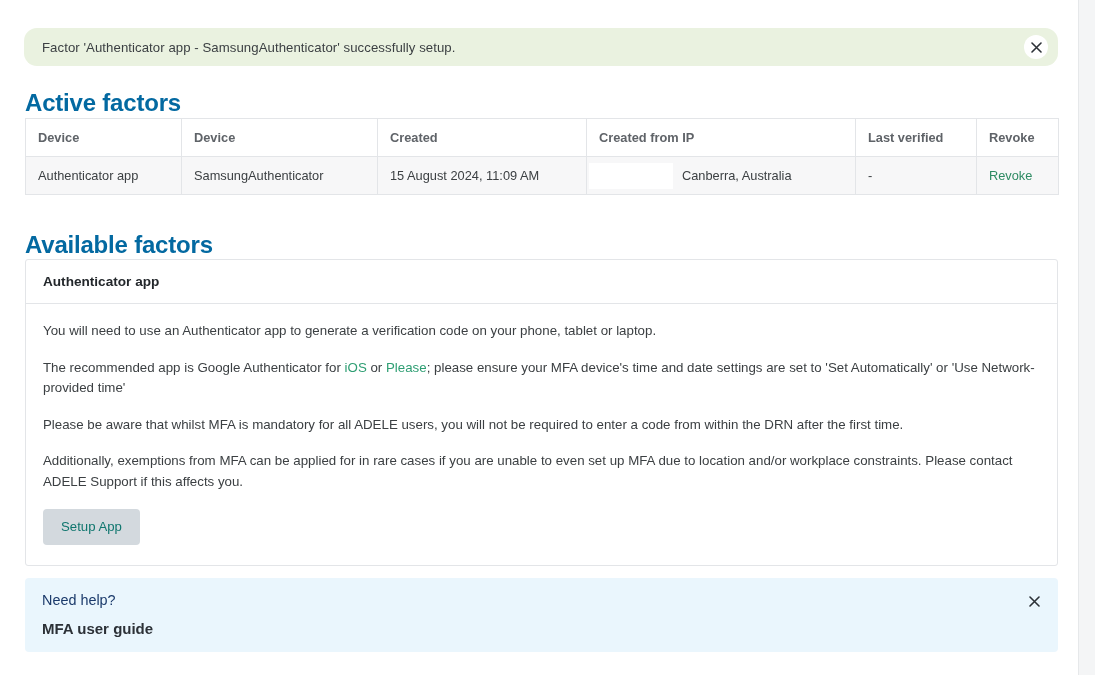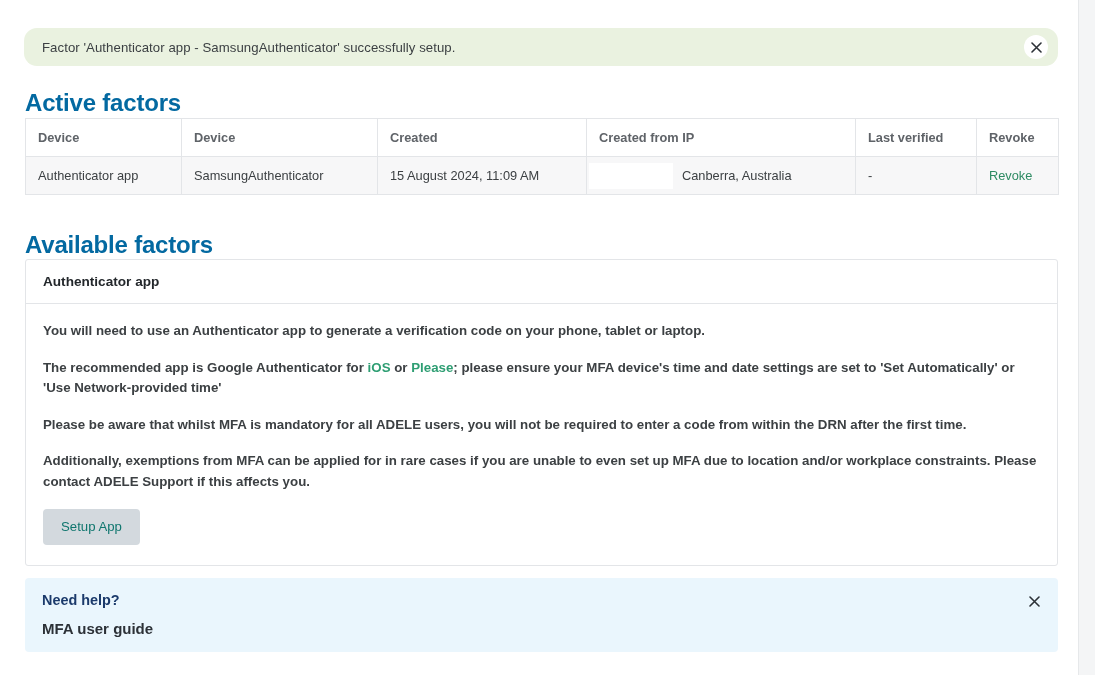--- a/index.html
+++ b/index.html
@@ -154,21 +154,20 @@
     color: #23272b;
   }
   .card-body {
     padding: 17px 17px 20px 17px;
   }
   .card-body p {
     margin: 0 0 16px 0;
     font-size: 13.3px;
     line-height: 20.5px;
     color: #3c4043;
-    font-weight: bold;
   }
   .card-body p:last-of-type { margin-bottom: 17px; }
   .inline-link {
     color: #2e9e73;
     text-decoration: none;
     cursor: pointer;
   }
   .setup-btn {
     display: inline-block;
     background: #d3d9de;
@@ -188,21 +187,21 @@
     position: absolute;
     left: 25px; top: 578px;
     width: 1033px; height: 74px;
     background: #eaf6fd;
     border-radius: 4px;
   }
   .help-title {
     position: absolute;
     left: 17px; top: 14px;
     font-size: 14.4px;
-    font-weight: bold;
+    font-weight: normal;
     color: #1b3a6b;
     margin: 0;
   }
   .help-link {
     position: absolute;
     left: 17px; top: 42px;
     font-size: 15px;
     font-weight: bold;
     color: #2c3137;
     text-decoration: none;

